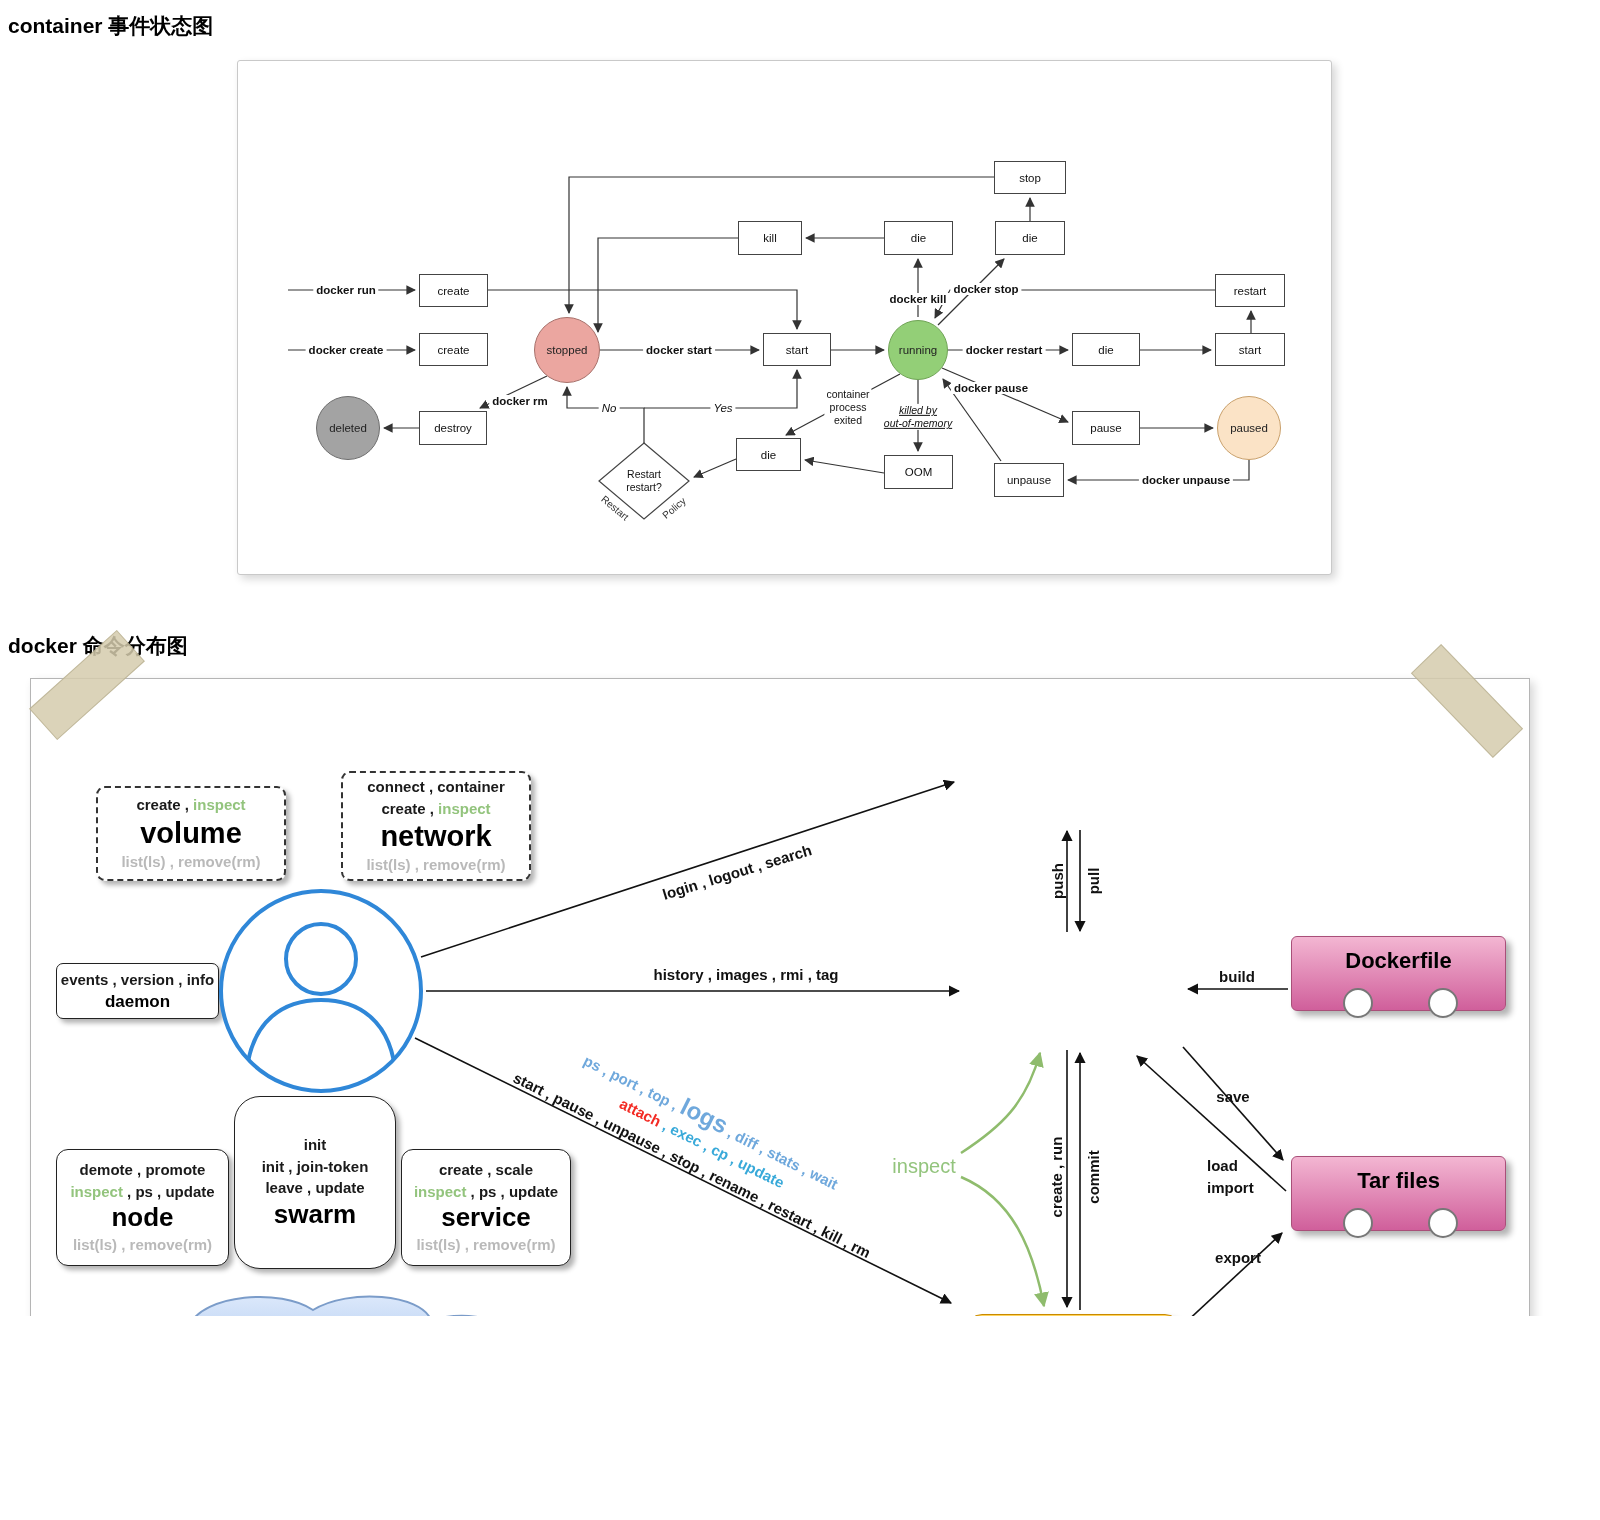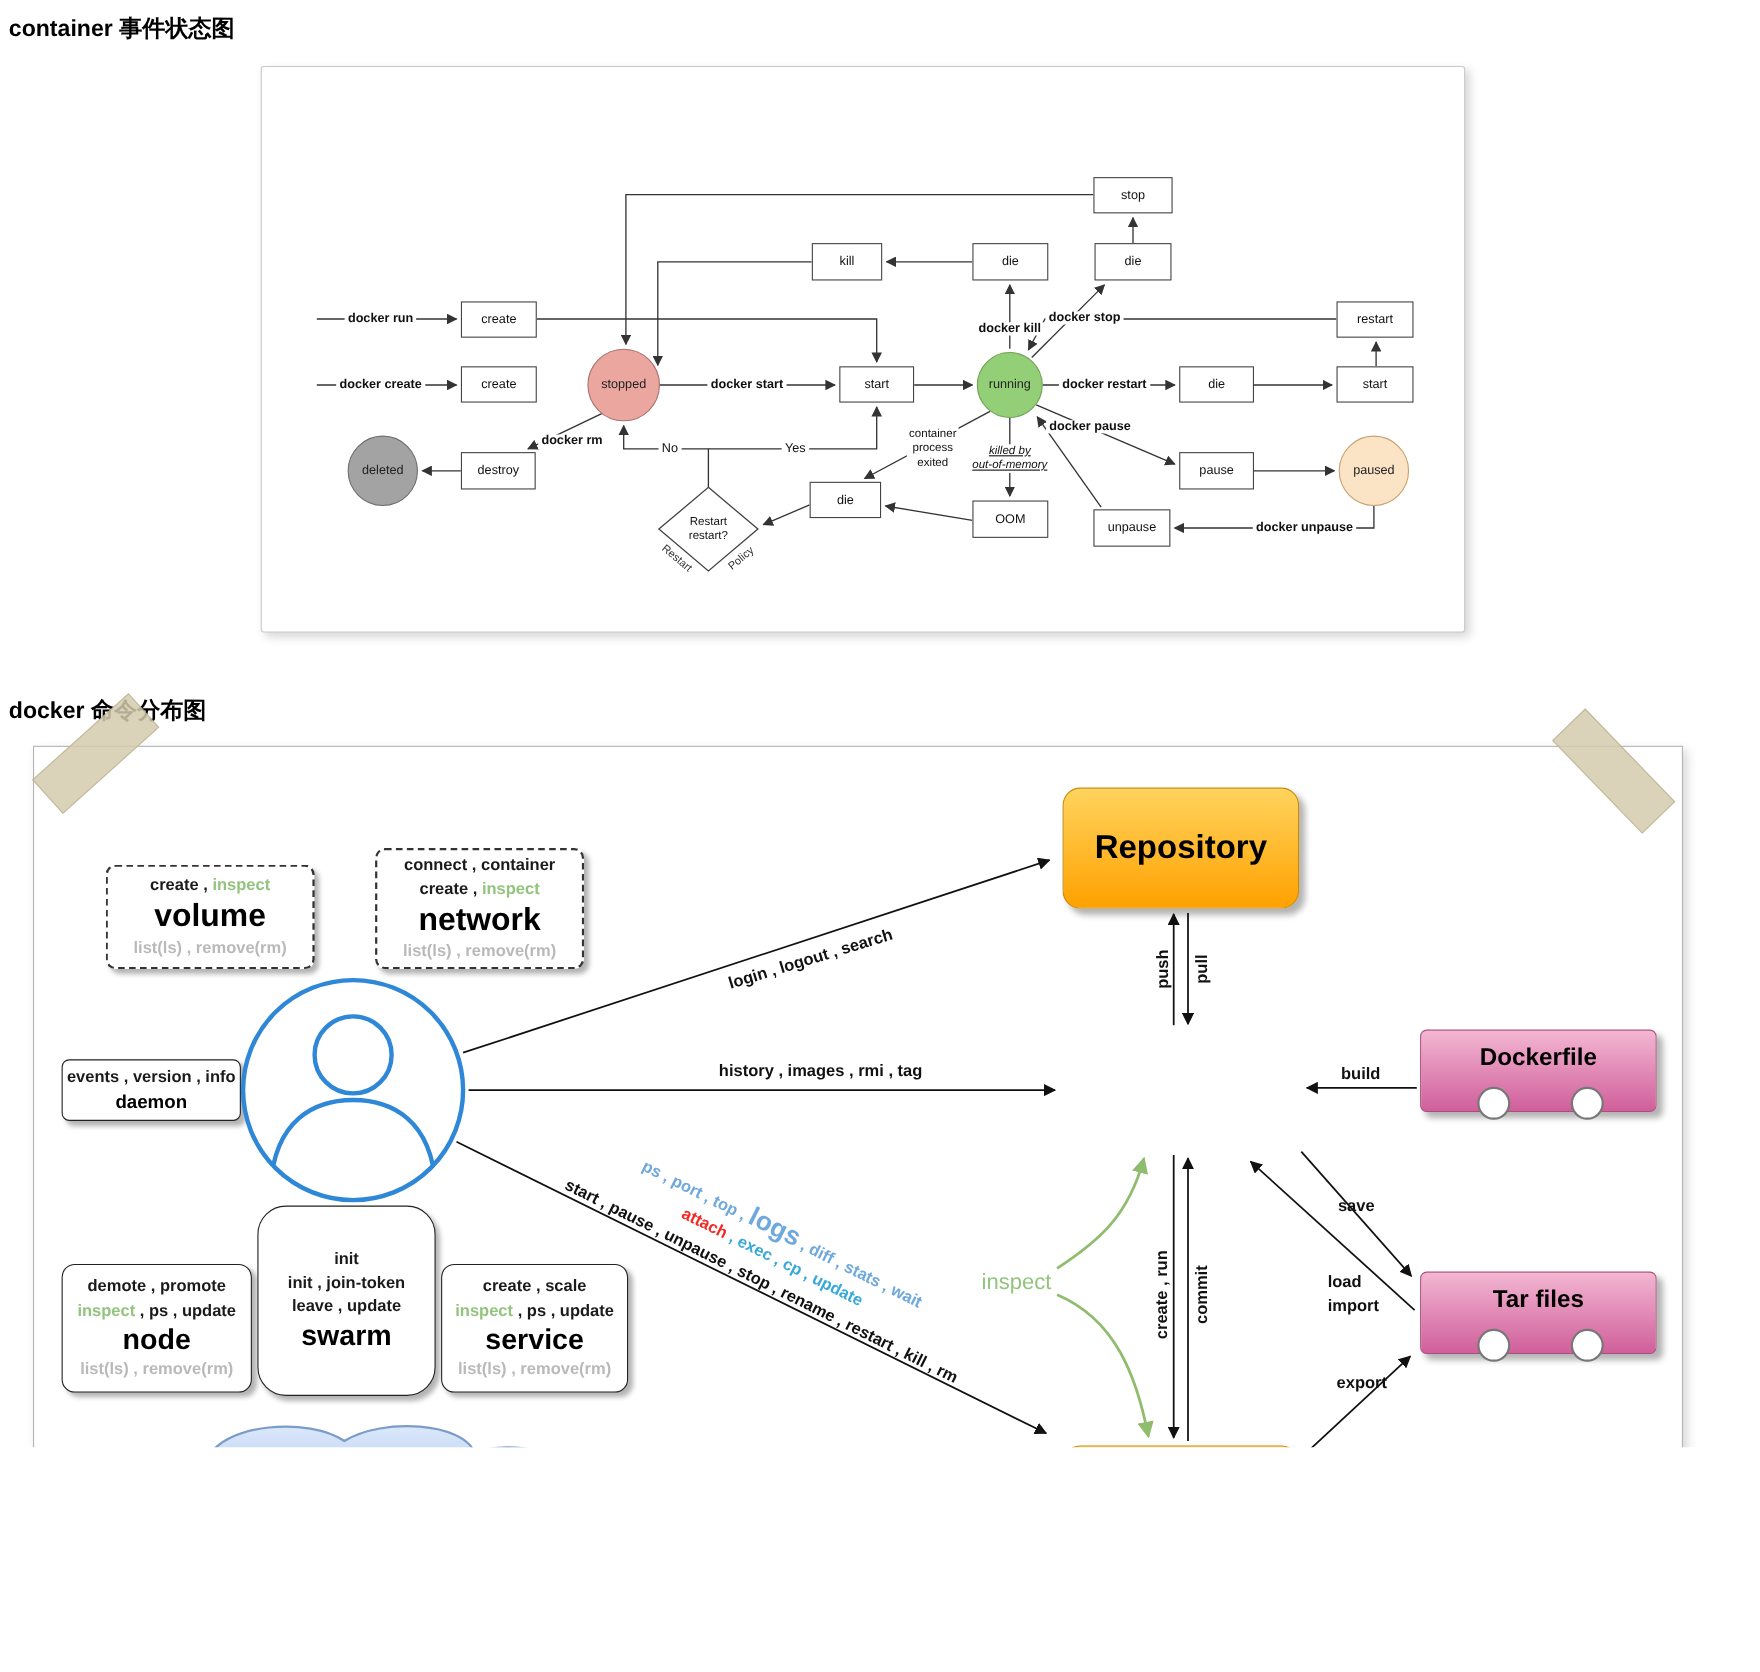--- a/index.html
+++ b/index.html
@@ -9,21 +9,21 @@
   .sec-title { position:absolute; left:8px; font-size:21px; font-weight:bold; color:#000; white-space:nowrap; }
   .card { position:absolute; background:#fff; border:1px solid #c9c9c9; border-radius:3px; box-shadow:4px 4px 9px rgba(0,0,0,.16); }
   .wires { position:absolute; left:0; top:0; }
   .w  { stroke:#333; stroke-width:1.2; fill:none; marker-end:url(#ah); }
   .w2 { stroke:#111; stroke-width:1.6; fill:none; marker-end:url(#ah2); }
   .wg { stroke:#8fbc6d; stroke-width:2.5; fill:none; marker-end:url(#ahg); }
   .sbox { position:absolute; border:1px solid #444; background:#fff; display:flex; align-items:center; justify-content:center; font-size:11.5px; color:#111; }
   .scircle { position:absolute; border-radius:50%; display:flex; align-items:center; justify-content:center; font-size:11.5px; color:#222; border:1px solid #777; }
   .lbl { position:absolute; transform:translate(-50%,-50%); font-size:11.5px; background:#fff; padding:0 3px; white-space:nowrap; color:#111; }
   .lbl.b { font-weight:bold; }
-  .lbl.i { }
+  .lbl.i { font-style:italic; }
   .mlbl { position:absolute; transform:translate(-50%,-50%); text-align:center; font-size:10.5px; background:#fff; line-height:1.25; padding:0 2px; color:#111; }
   .mlbl.i { font-style:italic;text-decoration:underline; }
   .dtext { position:absolute; transform:translate(-50%,-50%); text-align:center; font-size:10.5px; color:#111; line-height:1.2; }
   .rot { position:absolute; font-size:10px; color:#333; white-space:nowrap; }
   
   .group { position:absolute; background:#fff; border:2px dashed #333; border-radius:9px;
            box-shadow:4px 4px 5px rgba(0,0,0,.3); display:flex; flex-direction:column;
            align-items:center; justify-content:center; gap:2px; }
   .group.solid { border:1.5px solid #222; }
   .group.rounder { border-radius:26px; }
@@ -223,21 +223,20 @@
         </defs>
       <circle cx="105" cy="105" r="100" fill="#fff" stroke="#2f87d8" stroke-width="4"></circle>
       <g clip-path="url(#uc)" fill="none" stroke="#2f87d8" stroke-width="4">
         <circle cx="105" cy="73" r="35"></circle>
         <path d="M30 192 C 34 132 70 114 105 114 C 140 114 176 132 180 192"></path>
       </g>
     </svg>
 
     <div class="cloudtext" style="left:293px;top:680px">swarm cluster</div>
 
-    <div class="bignode" style="left:935px;top:37px;width:215px;height:110px;font-size:30px">Repository</div>
     <div class="bignode" style="left:935px;top:635px;width:215px;height:108px;font-size:28px">Container</div>
 
     <div class="pinknode" style="left:1260px;top:257px;width:215px;height:75px">Dockerfile</div>
     <div class="pcircle" style="left:1312px;top:309px"></div>
     <div class="pcircle" style="left:1397px;top:309px"></div>
 
     <div class="pinknode" style="left:1260px;top:477px;width:215px;height:75px">Tar files</div>
     <div class="pcircle" style="left:1312px;top:529px"></div>
     <div class="pcircle" style="left:1397px;top:529px"></div>
 

